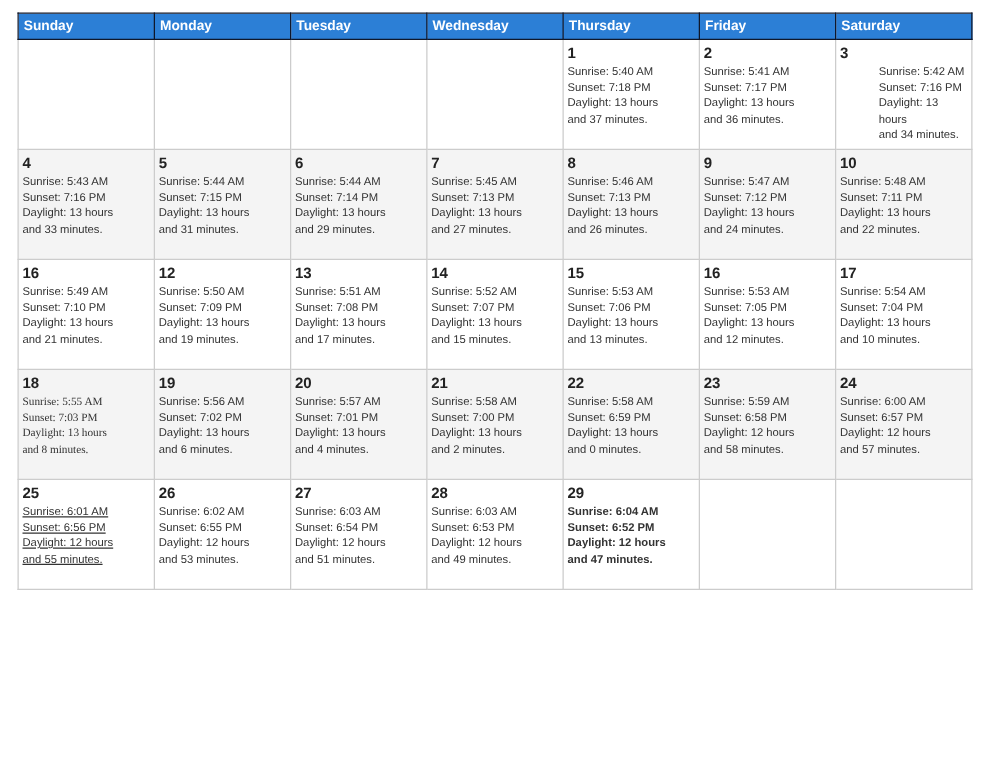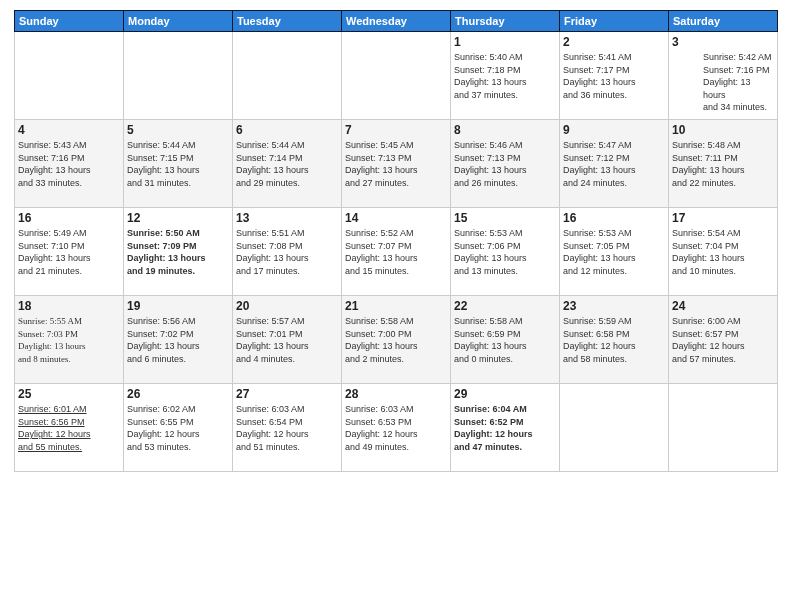--- a/index.html
+++ b/index.html
@@ -182,21 +182,21 @@
         <tr>
           <td>
             <div class="day-num">16</div>
             <div class="day-info" style="white-space: pre-line;">Sunrise: 5:49 AM
 Sunset: 7:10 PM
 Daylight: 13 hours
 and 21 minutes.</div>
           </td>
           <td>
             <div class="day-num">12</div>
-            <div class="day-info" style="white-space: pre-line; font-weight: bold;">Sunrise: 5:50 AM
+            <div class="day-info" style="white-space: pre-line;">Sunrise: 5:50 AM
 Sunset: 7:09 PM
 Daylight: 13 hours
 and 19 minutes.</div>
           </td>
           <td>
             <div class="day-num">13</div>
             <div class="day-info" style="white-space: pre-line;">Sunrise: 5:51 AM
 Sunset: 7:08 PM
 Daylight: 13 hours
 and 17 minutes.</div>

